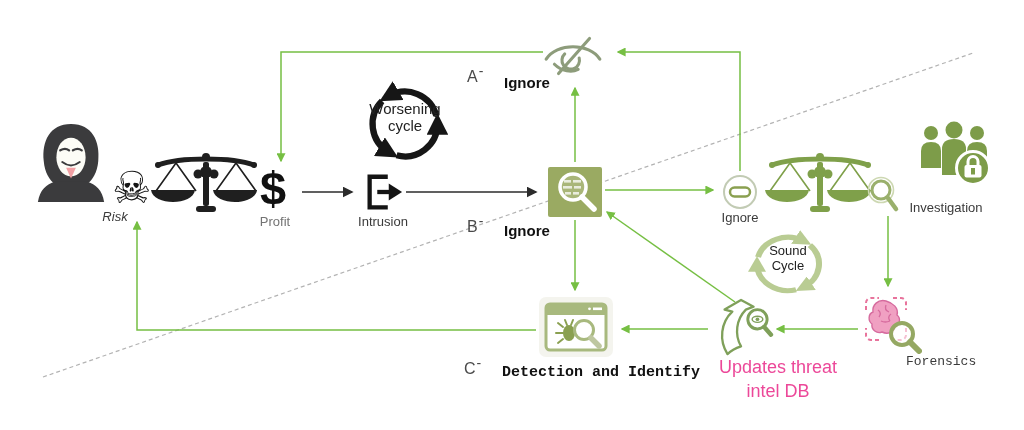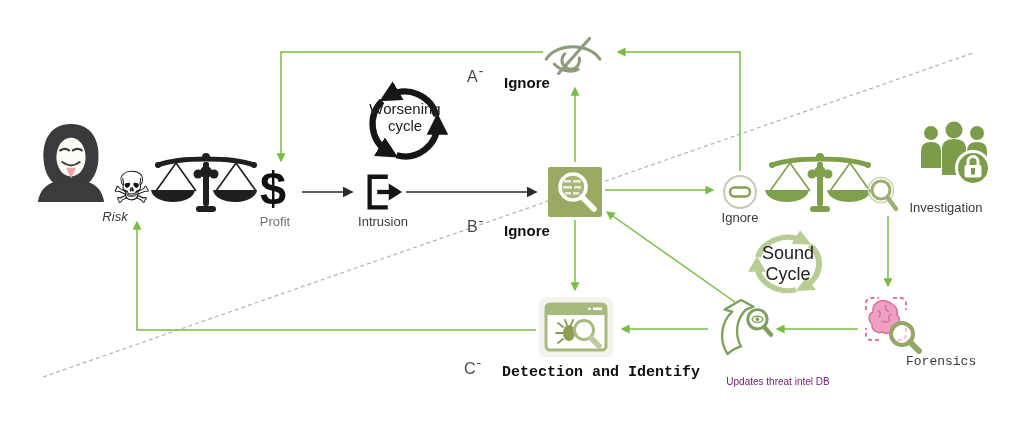--- a/index.html
+++ b/index.html
@@ -203,21 +203,21 @@
         <marker id="sk" viewBox="0 0 10 10" refX="5" refY="5" markerUnits="userSpaceOnUse" markerWidth="21" markerHeight="21" orient="auto">
             <path d="M0,0 L10,5 L0,10 Z" fill="#b9cc93"></path>
           </marker>
       </defs>
       <g stroke="#b9cc93" stroke-width="7" fill="none" transform="translate(100 0) scale(-1 1)">
         <path d="M84.8,40.7 A36,36 0 0 0 32,18.8" marker-end="url(#sk)"></path>
         <path d="M84.8,40.7 A36,36 0 0 0 32,18.8" transform="rotate(120 50 50)" marker-end="url(#sk)"></path>
         <path d="M84.8,40.7 A36,36 0 0 0 32,18.8" transform="rotate(240 50 50)" marker-end="url(#sk)"></path>
       </g>
     </svg>
-    <div class="cycle-text" style="top:16px;font-size:18px;color:#222;">
+    <div class="cycle-text" style="top:16px;font-size:13px;color:#222;">
       <div>Sound</div>
       <div>Cycle</div>
     </div>
   </div>
 
   <svg class="abs" style="left:858px;top:290px;" width="64" height="64" viewBox="0 0 64 64">
     <path d="M8,20 V13 a5,5 0 0 1 5,-5 h8 M35,8 h8 a5,5 0 0 1 5,5 v7 M48,38 v7 a5,5 0 0 1 -5,5 h-8 M21,50 h-8 a5,5 0 0 1 -5,-5 v-7" stroke="#e8739c" stroke-width="2" fill="none" stroke-dasharray="4 3"></path>
     <path d="M28,11 c-8,-2 -14,4 -13,11 c-5,2 -5,9 -1,12 c-1,6 5,10 10,8 c6,3 12,0 13,-5 c5,-2 6,-9 2,-12 c2,-7 -4,-12 -11,-14 Z" fill="#f0a0c2" stroke="#d66b9e" stroke-width="1.4"></path>
     <path d="M20,20 q4,3 1,7 M28,15 q-2,5 3,7 M33,24 q-4,3 -1,7 M23,31 q4,2 9,0" stroke="#d66b9e" stroke-width="1.3" fill="none"></path>
     <circle cx="44" cy="44" r="11" stroke="#95a863" stroke-width="4" fill="rgba(255,255,255,0.55)"></circle>
@@ -225,17 +225,17 @@
   </svg>
   <div class="abs lbl" style="left:906px;top:354px;width:64px;font-family:Liberation Mono, monospace;">Forensics</div>
 
   <svg class="abs" style="left:710px;top:298px;" width="64" height="58" viewBox="0 0 64 60">
     <path d="M17,58 C8,44 10,25 22,14 L14,12 L31,2 L44,9 L36,12 C26,22 24,38 31,50 C25,52 20,55 17,58 Z" fill="#ffffff" stroke="#7fa05a" stroke-width="2.4" stroke-linejoin="round"></path>
     <circle cx="48" cy="22" r="10" stroke="#7fa05a" stroke-width="3" fill="#ffffff"></circle>
     <ellipse cx="48" cy="22" rx="5.5" ry="3.2" fill="none" stroke="#7fa05a" stroke-width="1.5"></ellipse>
     <circle cx="48" cy="22" r="1.9" fill="#7fa05a"></circle>
     <line x1="55" y1="30" x2="62" y2="38" stroke="#7fa05a" stroke-width="4.5" stroke-linecap="round"></line>
   </svg>
-  <div class="abs lbl" style="left:700px;top:375px;width:156px;font-size:10px;line-height:1.35;color:#701a75;">
+  <div class="abs lbl" style="left:700px;top:355px;width:156px;font-size:18px;line-height:1.35;color:#ec4899;">
     <div>Updates threat intel DB</div>
   </div>
 
 </div>
 
 </body></html>

